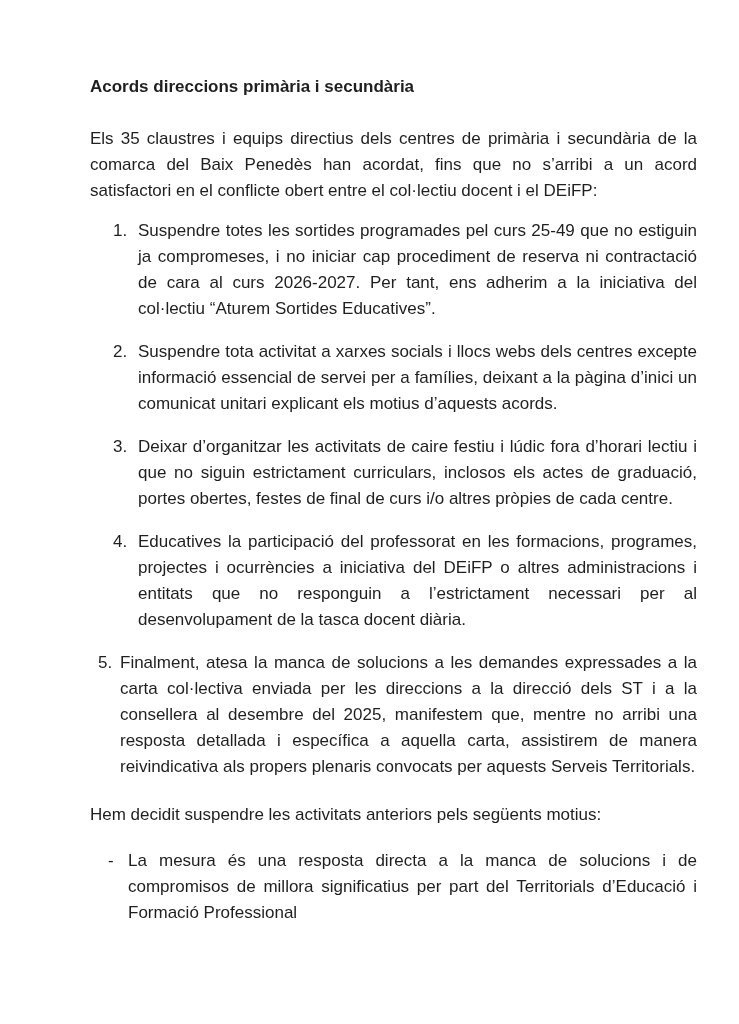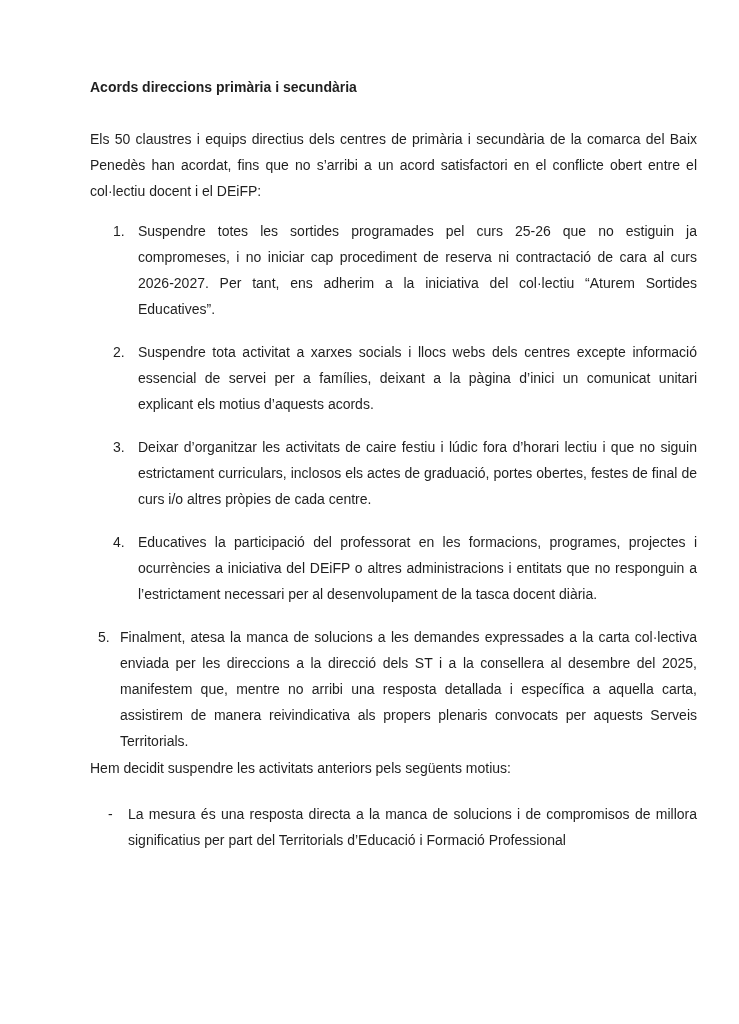--- a/index.html
+++ b/index.html
@@ -12,21 +12,21 @@
     overflow: hidden;
   }
   .page {
     width: 739px;
     height: 1024px;
     background: #ffffff;
     position: relative;
   }
   .content {
     padding: 74px 42px 0 90px;
-    font-size: 14px;
+    font-size: 17px;
     line-height: 26px;
   }
   .title {
     font-weight: bold;
   }
   .date {
     font-weight: normal;
   }
   .intro {
     margin-top: 26px;
@@ -51,47 +51,47 @@
     left: 23px;
     top: 0;
   }
   li.item5 {
     padding-left: 30px;
   }
   li.item5 .marker {
     left: 8px;
   }
   .reasons-intro {
-    margin-top: 1px;
+    margin-top: 22px;
   }
   ul.reasons {
     margin-top: 20px;
   }
   li.bullet {
     padding-left: 38px;
   }
   li.bullet .marker {
     left: 18px;
   }
 </style>
 </head>
 <body>
 
 <div class="page">
   <div class="content">
 
     <p class="title">Acords direccions primària i secundària</p>
 
 
-    <p class="intro">Els 50 claustres i equips directius dels centres de primària i secundària de la comarca del Baix Penedès han acordat, fins que no s’arribi a un acord satisfactori en el conflicte obert entre el col·lectiu docent i el DEiFP:</p>
+    <p class="intro">Els 35 claustres i equips directius dels centres de primària i secundària de la comarca del Baix Penedès han acordat, fins que no s’arribi a un acord satisfactori en el conflicte obert entre el col·lectiu docent i el DEiFP:</p>
 
     <ol class="acords">
       <li class="item">
         <span class="marker">1.</span>
-        <span class="itext">Suspendre totes les sortides programades pel curs 25-26 que no estiguin ja compromeses, i no iniciar cap procediment de reserva ni contractació de cara al curs 2026-2027. Per tant, ens adherim a la iniciativa del col·lectiu “Aturem Sortides Educatives”.</span>
+        <span class="itext">Suspendre totes les sortides programades pel curs 25-49 que no estiguin ja compromeses, i no iniciar cap procediment de reserva ni contractació de cara al curs 2026-2027. Per tant, ens adherim a la iniciativa del col·lectiu “Aturem Sortides Educatives”.</span>
       </li>
       <li class="item">
         <span class="marker">2.</span>
         <span class="itext">Suspendre tota activitat a xarxes socials i llocs webs dels centres excepte informació essencial de servei per a famílies, deixant a la pàgina d’inici un comunicat unitari explicant els motius d’aquests acords.</span>
       </li>
       <li class="item">
         <span class="marker">3.</span>
         <span class="itext">Deixar d’organitzar les activitats de caire festiu i lúdic fora d’horari lectiu i que no siguin estrictament curriculars, inclosos els actes de graduació, portes obertes, festes de final de curs i/o altres pròpies de cada centre.</span>
       </li>
       <li class="item">

